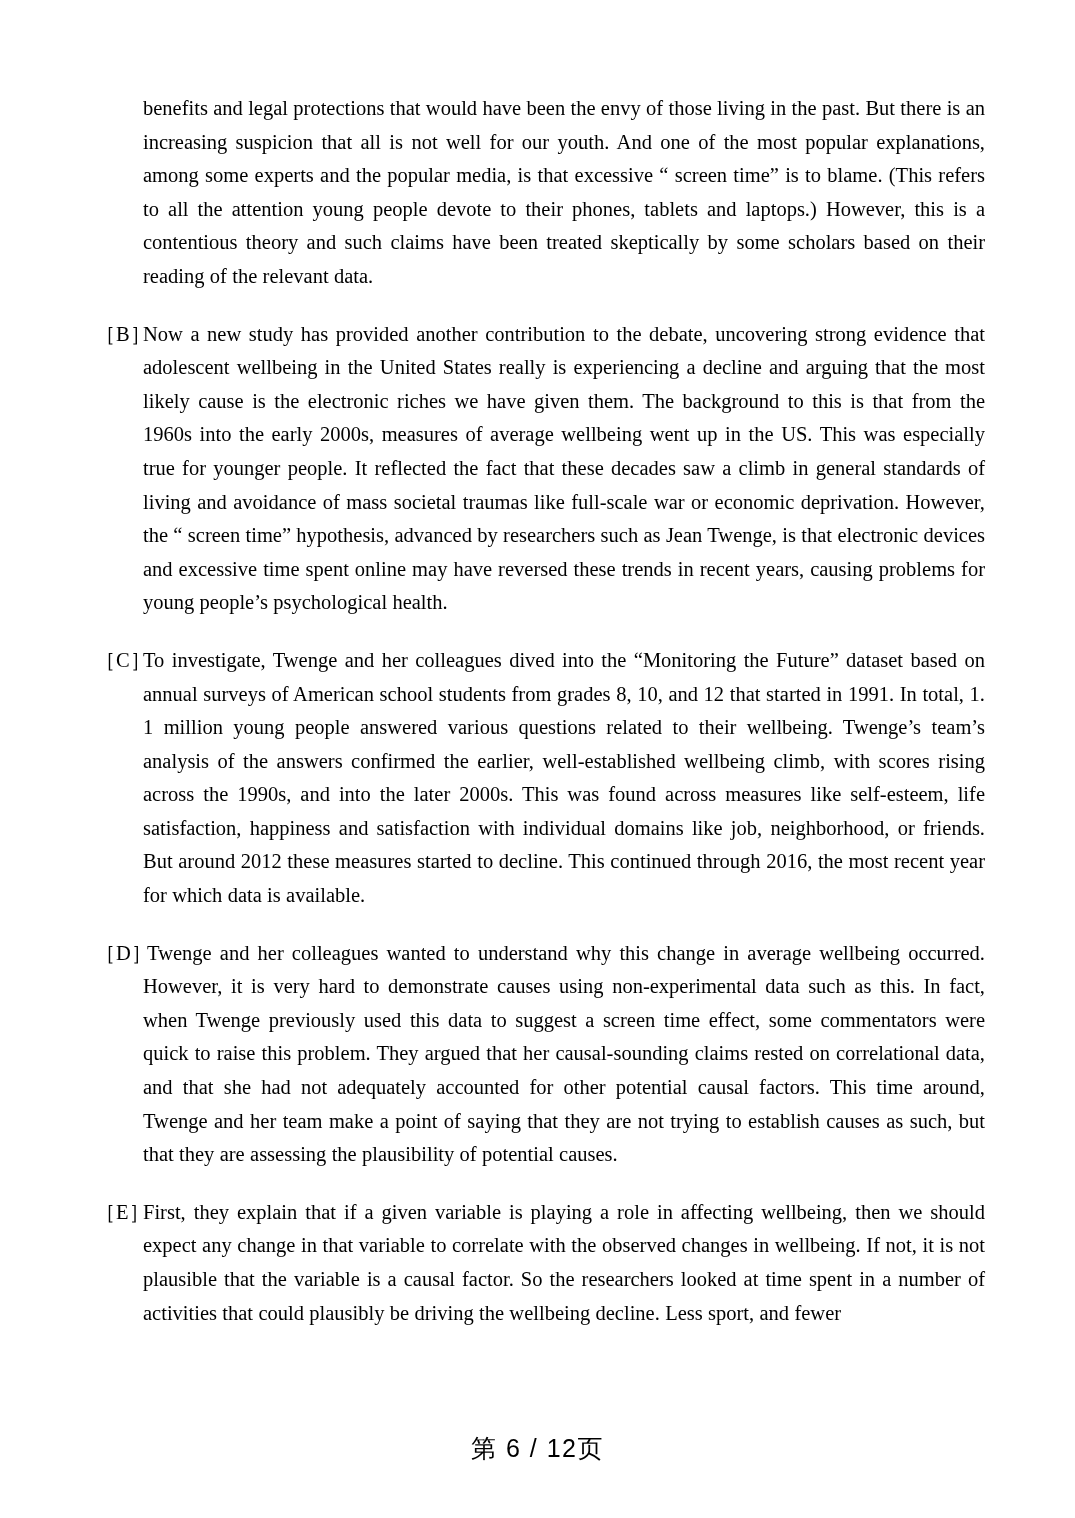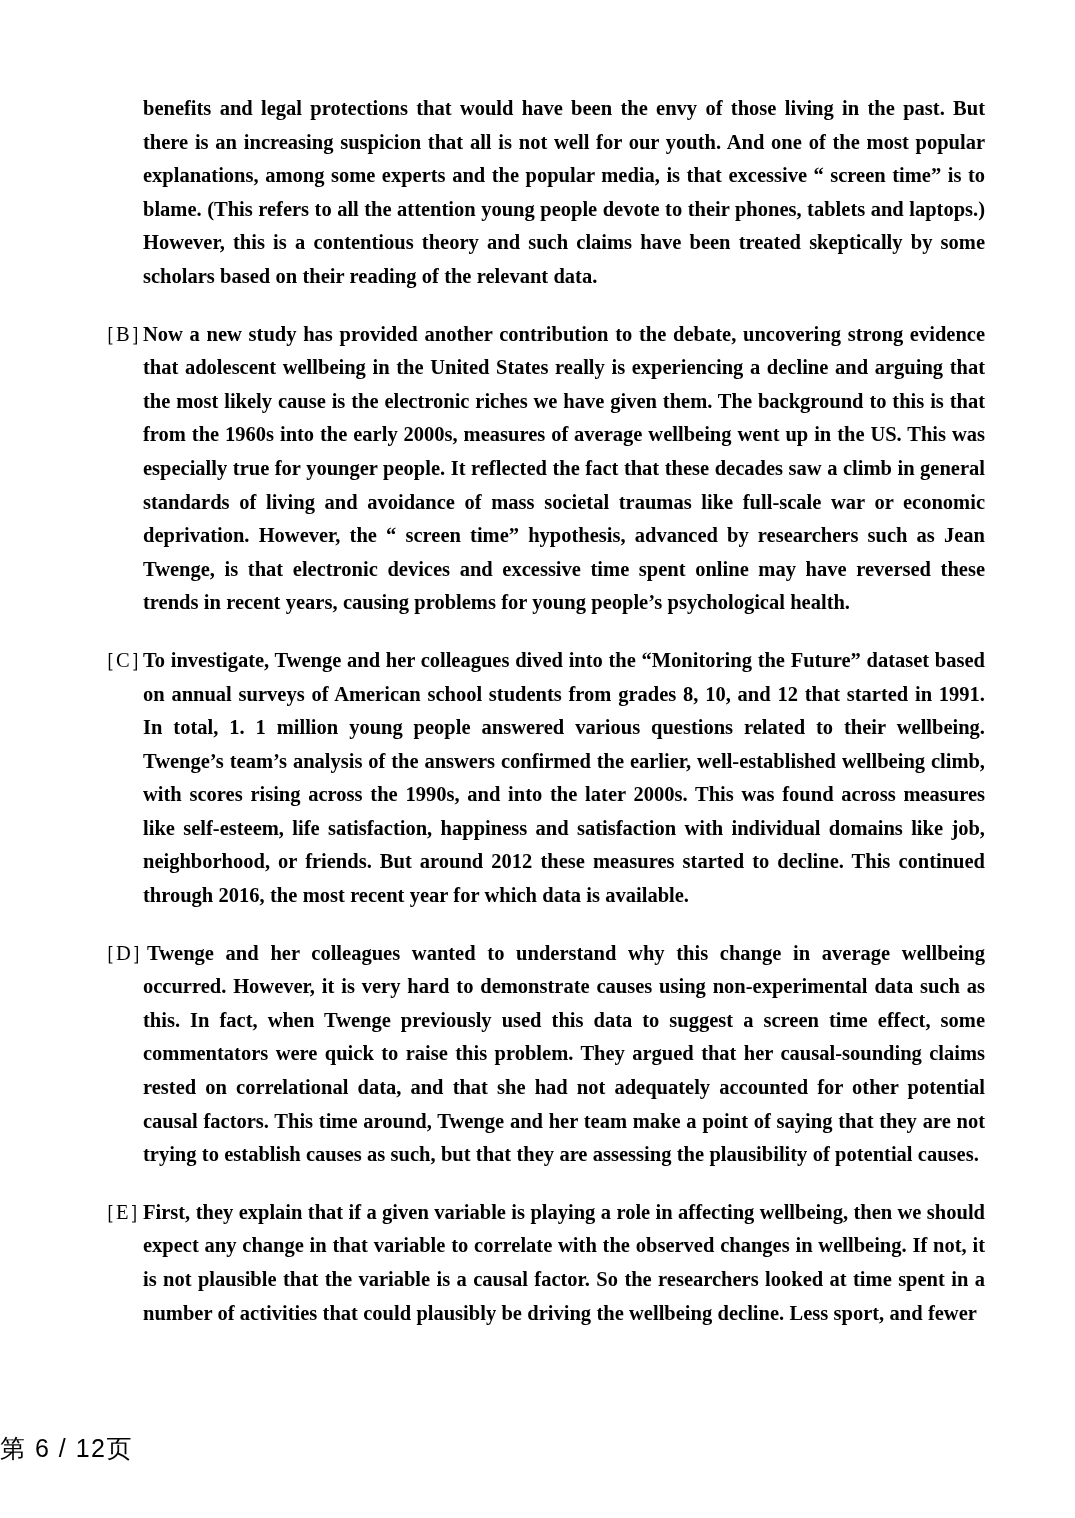--- a/index.html
+++ b/index.html
@@ -66,33 +66,33 @@
     white-space: nowrap;
   }
 
   
   .para.extra-gap .body-text::before {
     content: "\2009";
   }
 
   .body-text {
     display: block;
-    font-weight: bold;
   }
 
   
   .para .body-text {
     text-align: justify;
   }
 
   .footer {
     position: absolute;
     left: 0;
     top: 1432px;
     width: 1075px;
+    text-align: center;
     font-family: "Liberation Sans", "DejaVu Sans", sans-serif;
     font-size: 25px;
     line-height: 32px;
     letter-spacing: 1.5px;
     color: #000000;
   }
 </style>
 </head>
 <body>
 

